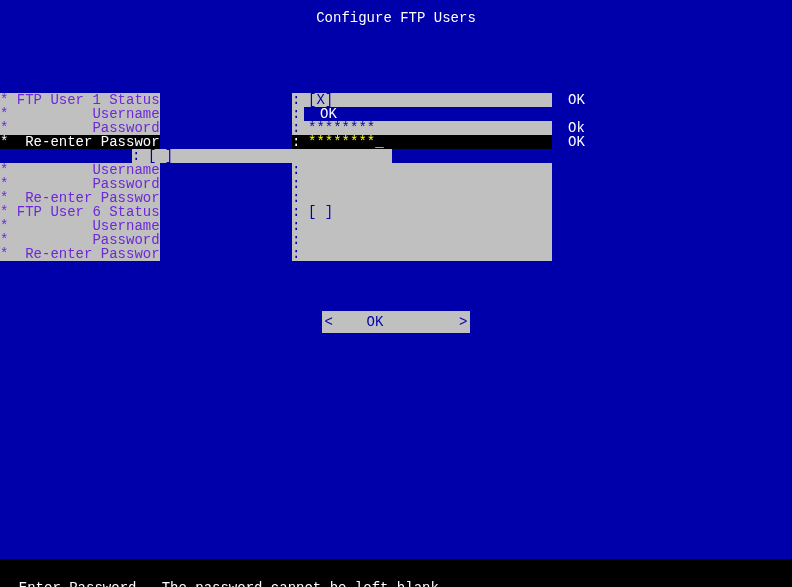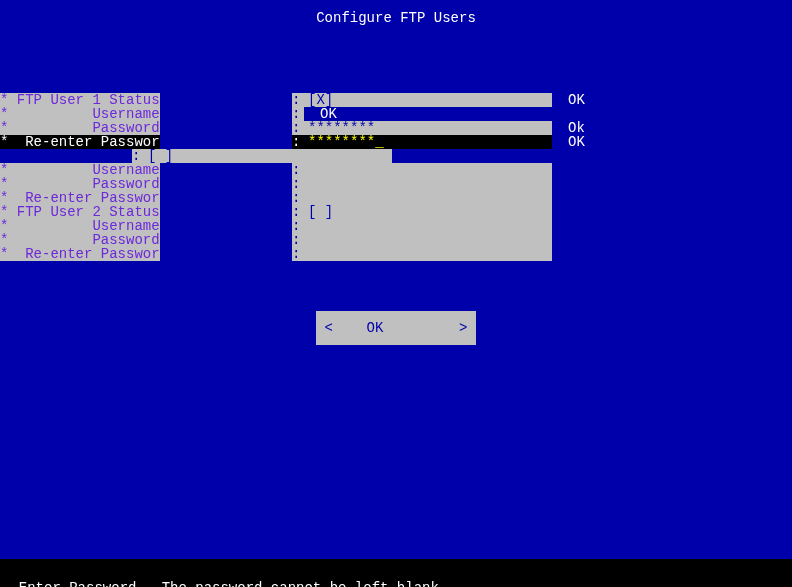--- a/index.html
+++ b/index.html
@@ -79,21 +79,21 @@
     }
     .buttons {
       display: flex;
       justify-content: center;
       gap: 50px;
       margin-top: 50px;
     }
     .btn {
       background: #c0c0c0;
       color: #0000aa;
-      padding: 9px;
+      padding: 3px;
       white-space: pre;
       font-family: inherit;
       font-size: inherit;
       border: none;
       cursor: pointer;
     }
     .footer {
       position: absolute;
       bottom: 0;
       left: 0;
@@ -116,21 +116,21 @@
 <div class="main-area">
   <div id="rows-container">
       <div class="row"><div class="label-cell">* FTP User 1 Status   </div><div class="spacer-cell"></div><div class="colon-cell">:</div><div class="value-cell">[X]</div><div class="status-cell">OK</div></div>
       <div class="row"><div class="label-cell">*          Username   </div><div class="spacer-cell"></div><div class="colon-cell">:</div><div class="status-cell">OK</div></div>
       <div class="row"><div class="label-cell">*          Password   </div><div class="spacer-cell"></div><div class="colon-cell">:</div><div class="value-cell">********</div><div class="status-cell">Ok</div></div>
       <div class="row highlighted"><div class="label-cell">*  Re-enter Password  </div><div class="spacer-cell"></div><div class="colon-cell">:</div><div class="value-cell">********_</div><div class="status-cell">OK</div></div>
       <div class="row"><div class="spacer-cell"></div><div class="colon-cell">:</div><div class="value-cell">[ ]</div><div class="status-cell"></div></div>
       <div class="row"><div class="label-cell">*          Username   </div><div class="spacer-cell"></div><div class="colon-cell">:</div><div class="value-cell"></div><div class="status-cell"></div></div>
       <div class="row"><div class="label-cell">*          Password   </div><div class="spacer-cell"></div><div class="colon-cell">:</div><div class="value-cell"></div><div class="status-cell"></div></div>
       <div class="row"><div class="label-cell">*  Re-enter Password  </div><div class="spacer-cell"></div><div class="colon-cell">:</div><div class="value-cell"></div><div class="status-cell"></div></div>
-      <div class="row"><div class="label-cell">* FTP User 2 Status   </div><div class="spacer-cell"></div><div class="colon-cell">:</div><div class="value-cell">[ ]</div><div class="status-cell"></div></div>
+      <div class="row"><div class="label-cell">* FTP User 6 Status   </div><div class="spacer-cell"></div><div class="colon-cell">:</div><div class="value-cell">[ ]</div><div class="status-cell"></div></div>
       <div class="row"><div class="label-cell">*          Username   </div><div class="spacer-cell"></div><div class="colon-cell">:</div><div class="value-cell"></div><div class="status-cell"></div></div>
       <div class="row"><div class="label-cell">*          Password   </div><div class="spacer-cell"></div><div class="colon-cell">:</div><div class="value-cell"></div><div class="status-cell"></div></div>
       <div class="row"><div class="label-cell">*  Re-enter Password  </div><div class="spacer-cell"></div><div class="colon-cell">:</div><div class="value-cell"></div><div class="status-cell"></div></div>
     </div>
 </div>
 
 <div class="buttons">
   <button class="btn">&lt;    OK         &gt;</button>
 </div>
 

